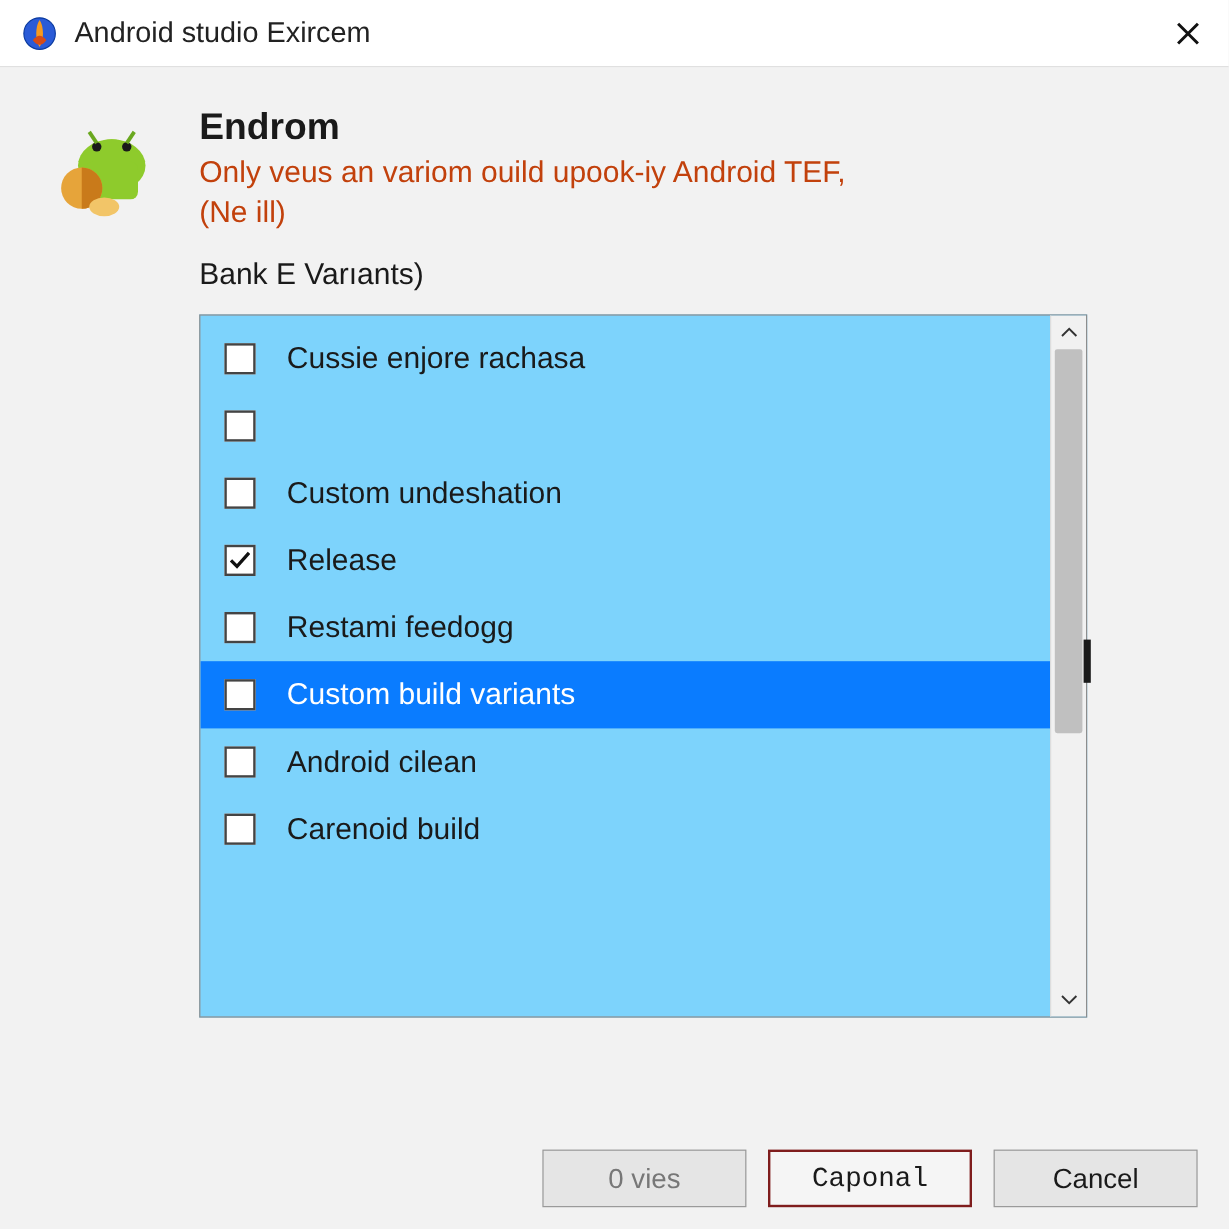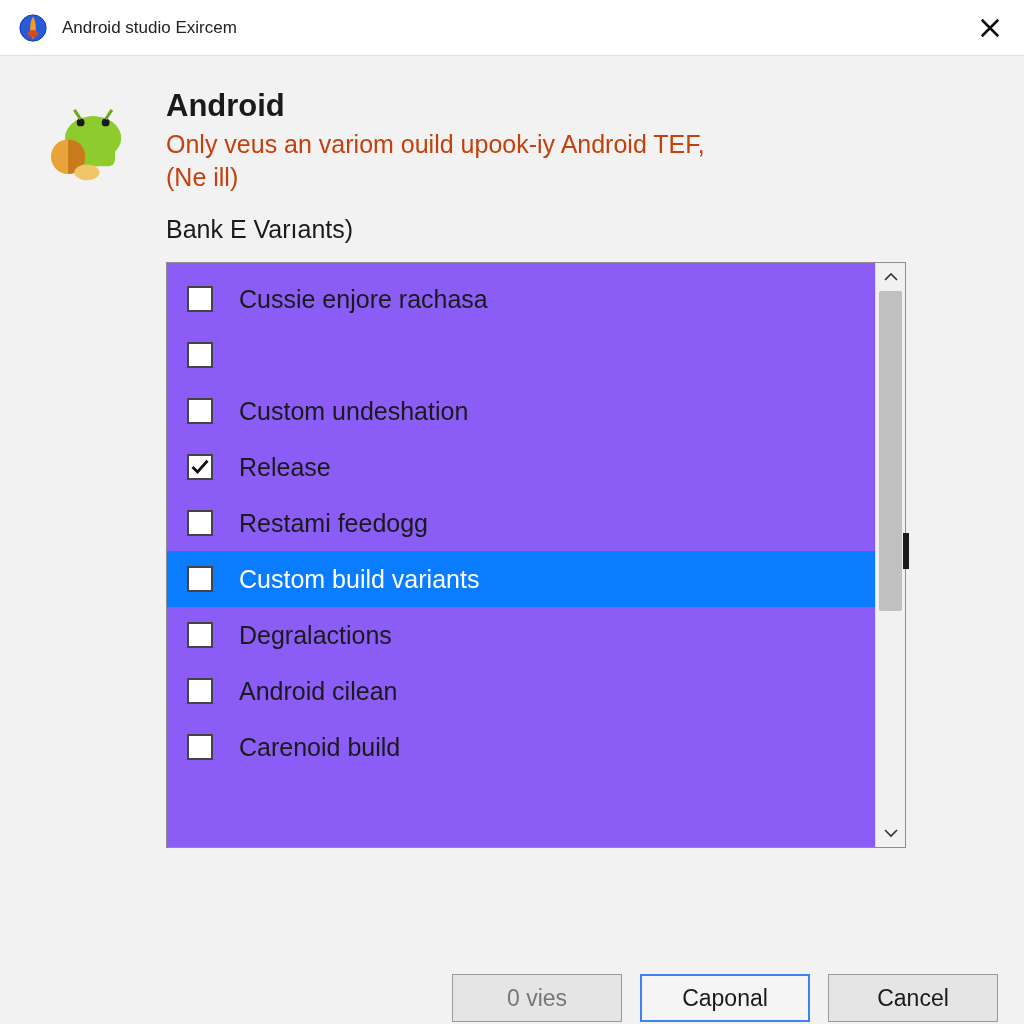--- a/index.html
+++ b/index.html
@@ -16,21 +16,21 @@
   display: flex;
   align-items: center;
   padding: 0 14px 0 18px;
   border-bottom: 1px solid #e0e0e0;
 }
 .titlebar .app-icon {
   width: 30px; height: 30px;
   margin-right: 14px;
 }
 .titlebar .title {
-  font-size: 17px;
+  font-size: 24px;
   flex: 1;
   color: #222;
 }
 .titlebar .close {
   width: 40px; height: 40px;
   display: flex; align-items: center; justify-content: center;
   cursor: pointer;
 }
 .titlebar .close svg { width: 22px; height: 22px; }
 
@@ -55,21 +55,21 @@
 }
 .list-label {
   font-size: 25px;
   margin: 22px 0 18px 126px;
 }
 .listbox-wrap {
   margin-left: 126px;
   width: 740px;
   height: 586px;
   border: 1.5px solid #8d8d8d;
-  background: #8b5cf6;
+  background: #7dd3fc;
   display: flex;
 }
 .listbox {
   flex: 1;
   overflow: hidden;
   padding: 8px 0;
 }
 .item {
   display: flex;
   align-items: center;
@@ -118,35 +118,35 @@
 }
 .scroll-marker {
   position: absolute;
   right: -4px; top: 270px;
   width: 6px; height: 36px;
   background: #1a1a1a;
 }
 
 .button-row {
   position: absolute;
-  bottom: 2px; right: 26px;
+  bottom: 18px; right: 26px;
   display: flex;
   gap: 18px;
 }
 .btn {
   min-width: 170px; height: 48px;
   background: #e5e5e5;
   border: 1px solid #9a9a9a;
   font-size: 23px;
   display: flex; align-items: center; justify-content: center;
   cursor: pointer;
   color: #1a1a1a;
 }
 .btn.disabled { color: #777; cursor: default; }
-.btn.primary { border: 2px solid #3b82f6; background: #f5f5f5; }
+.btn.primary { border: 2px solid #7f1d1d; background: #f5f5f5; font-family: Liberation Mono, monospace; }
 </style>
 </head>
 <body>
 
 <div class="titlebar">
   <span class="app-icon">
     <svg viewBox="0 0 32 32">
       <circle cx="16" cy="16" r="14" fill="#2a5bd7"></circle>
       <path d="M16 4 C20 10 20 22 16 28 C12 22 12 10 16 4 Z" fill="#f79a1e"></path>
       <path d="M10 22 Q16 14 22 22 Q16 30 10 22 Z" fill="#d64b16"></path>
@@ -171,21 +171,21 @@
         <circle cx="26" cy="22" r="2.5" fill="#1a1a1a"></circle>
         <circle cx="42" cy="22" r="2.5" fill="#1a1a1a"></circle>
         <line x1="22" y1="14" x2="26" y2="20" stroke="#6aa81f" stroke-width="2"></line>
         <line x1="46" y1="14" x2="42" y2="20" stroke="#6aa81f" stroke-width="2"></line>
         <circle cx="18" cy="44" r="11" fill="#e6a43a"></circle>
         <path d="M18 33 A11 11 0 0 1 18 55 Z" fill="#c97a1a"></path>
         <ellipse cx="30" cy="54" rx="8" ry="5" fill="#f2c568"></ellipse>
       </svg>
     </span>
     <div class="header-text">
-      <h1>Android</h1>
+      <h1>Endrom</h1>
       <div class="desc">
         <span>Only veus an variom ouild upook-iy Android TEF,</span><br>
         <span>(Ne ill)</span>
       </div>
     </div>
   </div>
 
   <div class="list-label">Bank E Varıants)</div>
 
   <div class="listbox-wrap">
@@ -212,24 +212,20 @@
         <div class="item">
           <span class="checkbox"></span>
           <span>Restami feedogg</span>
         </div>
         <div class="item selected">
           <span class="checkbox"></span>
           <span>Custom build variants</span>
         </div>
         <div class="item">
           <span class="checkbox"></span>
-          <span>Degralactions</span>
-        </div>
-        <div class="item">
-          <span class="checkbox"></span>
           <span>Android cilean</span>
         </div>
         <div class="item">
           <span class="checkbox"></span>
           <span>Carenoid build</span>
         </div>
       </div>
     <div class="scrollbar">
       <div class="scroll-arrow top">
         <svg viewBox="0 0 14 10">

